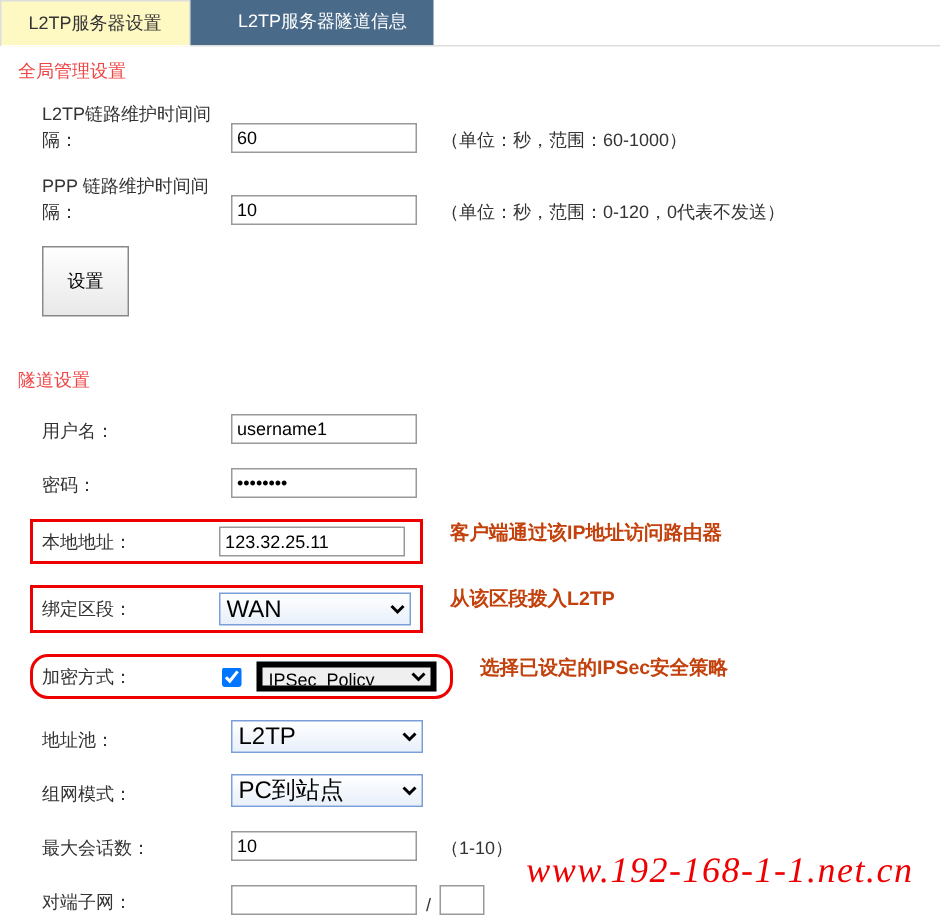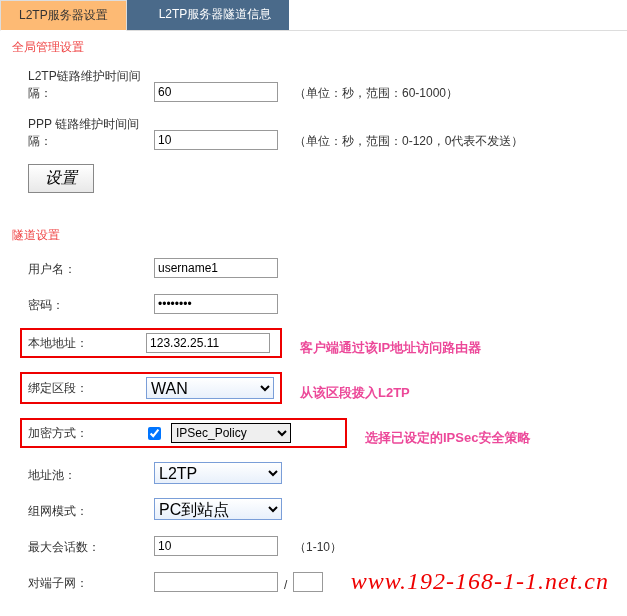--- a/index.html
+++ b/index.html
@@ -1,43 +1,43 @@
 <!DOCTYPE html>
 <html><head>
   <meta charset="utf-8">
   <style>
     * { box-sizing: border-box; margin: 0; padding: 0; }
     body { font-family: "Microsoft YaHei", Arial, sans-serif; font-size: 12px; color: #333; background: #fff; width: 627px; }
     
     .tabs { display: flex; background: #fff; border-bottom: 1px solid #ddd; }
     .tab { padding: 6px 18px; font-size: 12px; cursor: pointer; }
-    .tab.active { background: #fdba74; color: #333; border: 1px solid #ddd; border-bottom: 1px solid #fff; margin-bottom: -1px; }
+    .tab.active { background: #fef9c3; color: #333; border: 1px solid #ddd; border-bottom: 1px solid #fff; margin-bottom: -1px; }
     .tab.inactive { background: #4a6a8a; color: #fff; padding-left: 32px; }
     
     .section-title { color: #ef4444; font-size: 12px; padding: 8px 12px; }
     
     .section-content { padding: 4px 12px 12px 28px; }
     
     .row { display: flex; align-items: flex-end; margin-bottom: 14px; min-height: 22px; }
     .label { width: 126px; color: #333; }
     .input-cell { width: 130px; }
     .input-cell input[type="text"], .input-cell input[type="password"] { width: 124px; height: 20px; border: 1px solid #999; padding: 1px 3px; font-size: 12px; }
     .input-cell select { width: 128px; height: 22px; border: 1px solid #7a9ed8; background: linear-gradient(#fff, #e8f0fb); font-size: 16px; }
     .note { margin-left: 10px; color: #333; }
     
-    .btn { padding: 3px 16px; border: 1px solid #888; background: linear-gradient(#fff, #e8e8e8); font-size: 16px; cursor: pointer; margin-right: 6px; font-style: italic; }
+    .btn { padding: 14px 16px; border: 1px solid #888; background: linear-gradient(#fff, #e8e8e8); font-size: 12px; cursor: pointer; margin-right: 6px; }
     
     .highlight-box { border: 2px solid #e00; padding: 3px 6px 3px 6px; margin-left: -8px; margin-bottom: 10px; display: flex; align-items: center; width: 262px; }
     .highlight-box .label { width: 120px; }
-    .highlight-annotation { color: #ec4899; font-weight: bold; margin-left: 18px; font-size: 13px; }
-    .highlight-wrap { display: flex; align-items: center; margin-bottom: 4px; }
+    .highlight-annotation { color: #c2410c; font-weight: bold; margin-left: 18px; font-size: 13px; }
+    .highlight-wrap { display: flex; align-items: flex-start; margin-bottom: 4px; }
     
     .checkbox-cell { display: flex; align-items: center; gap: 6px; }
     .checkbox-cell input[type="checkbox"] { margin-right: 4px; }
-    .checkbox-cell select { width: 120px; height: 20px; border: 1px solid #000000; font-size: 12px; }
+    .checkbox-cell select { width: 120px; height: 20px; border: 4px solid #000000; font-size: 12px; }
     
     .subnet-row input { width: 124px; height: 20px; border: 1px solid #999; padding: 1px 3px; }
     .subnet-row .small { width: 30px; }
     .slash { margin: 0 6px; }
     
     .watermark { position: absolute; right: 18px; top: 568px; font-family: "Times New Roman", serif; font-size: 24px; font-style: italic; color: #e00; letter-spacing: 1px; }
   </style>
 </head>
 <body>
 
@@ -87,21 +87,21 @@
 
   <div class="highlight-wrap">
     <div class="highlight-box">
       <div class="label">绑定区段：</div>
       <div class="input-cell"><select><option>WAN</option></select></div>
     </div>
     <div class="highlight-annotation">从该区段拨入L2TP</div>
   </div>
 
   <div class="highlight-wrap">
-    <div class="highlight-box" style="width:327px;">
+    <div class="highlight-box" style="width:282px;border-radius:12px;">
       <div class="label">加密方式：</div>
       <div class="checkbox-cell">
         <input type="checkbox" checked="" style="">
         <select><option>IPSec_Policy</option></select>
       </div>
     </div>
     <div class="highlight-annotation">选择已设定的IPSec安全策略</div>
   </div>
 
   <div class="row">

